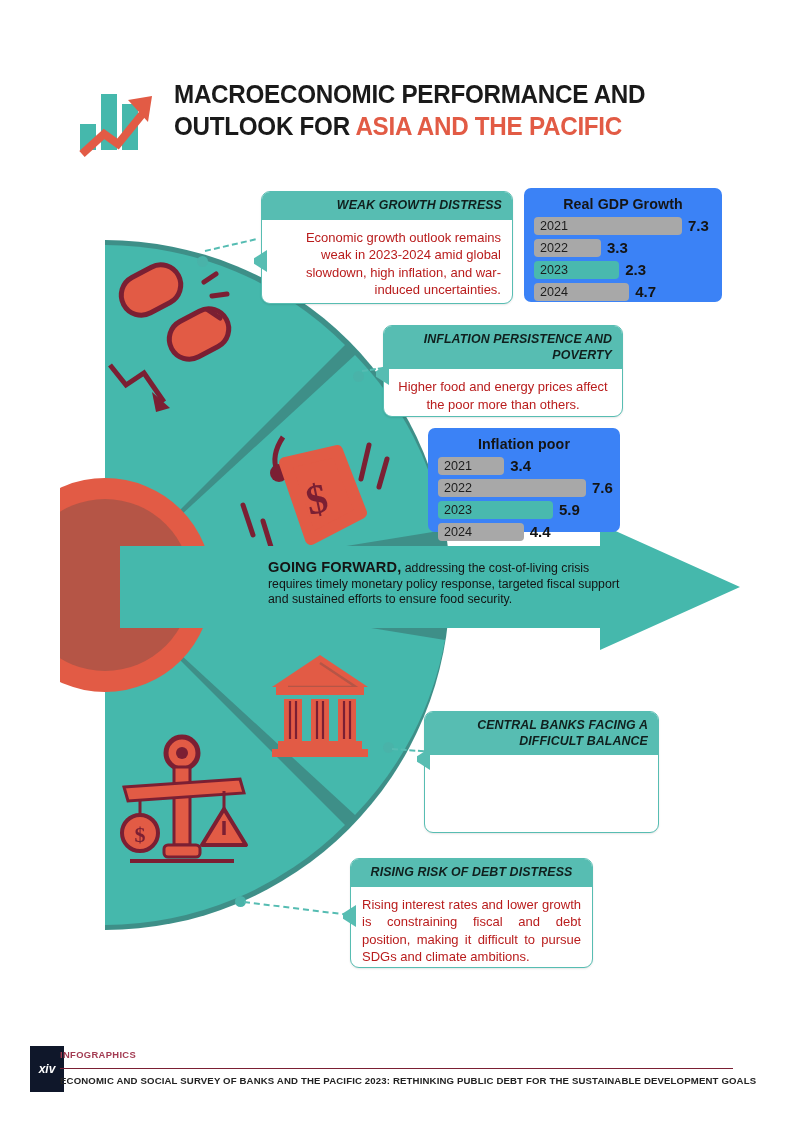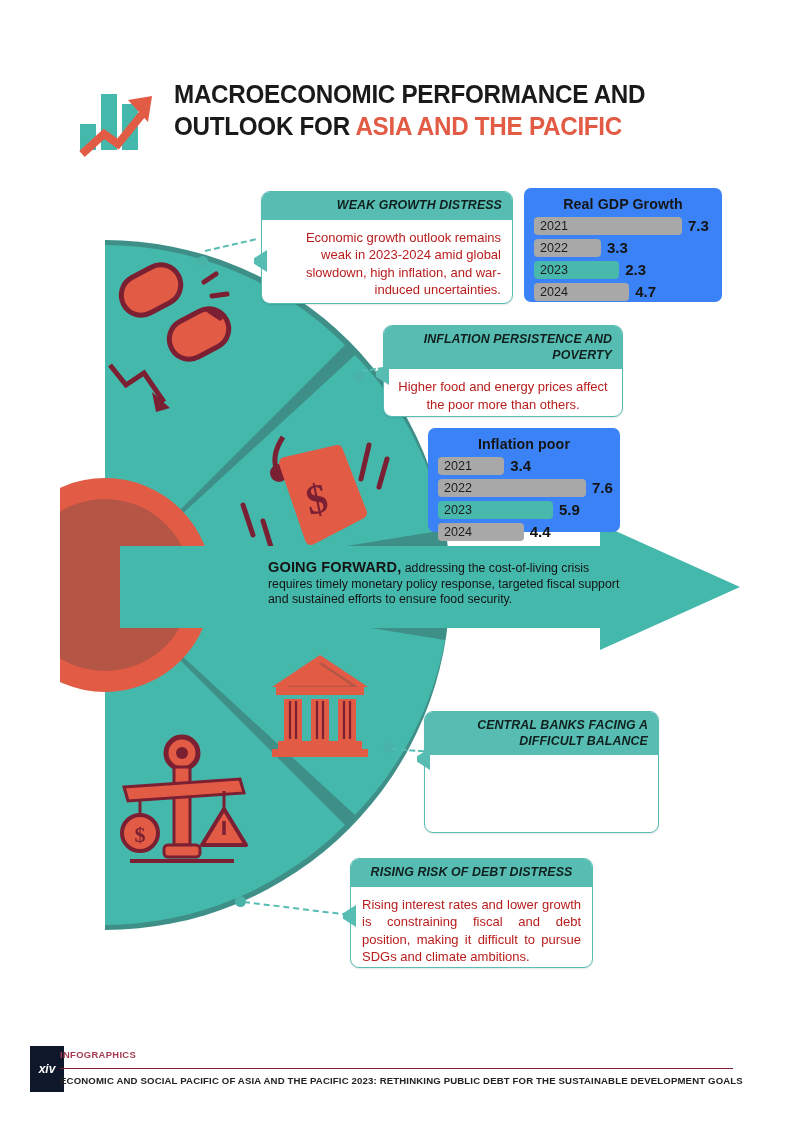--- a/index.html
+++ b/index.html
@@ -263,15 +263,15 @@
   </div>
 
   <div id="gf">
     <b>GOING FORWARD,</b><span> addressing the cost-of-living crisis requires timely monetary policy response, targeted fiscal support and sustained efforts to ensure food security.</span>
   </div>
 
   <div id="footer"></div>
   <div id="pagebox">xiv</div>
   <div id="foot-rule"></div>
   <div id="foot-kicker">INFOGRAPHICS</div>
-  <div id="foot-title">ECONOMIC AND SOCIAL PACIFIC OF ASIA AND THE PACIFIC 2023: RETHINKING PUBLIC DEBT FOR THE SUSTAINABLE DEVELOPMENT GOALS</div>
+  <div id="foot-title">ECONOMIC AND SOCIAL SURVEY OF BANKS AND THE PACIFIC 2023: RETHINKING PUBLIC DEBT FOR THE SUSTAINABLE DEVELOPMENT GOALS</div>
 
 </div>
 
 </body></html>

